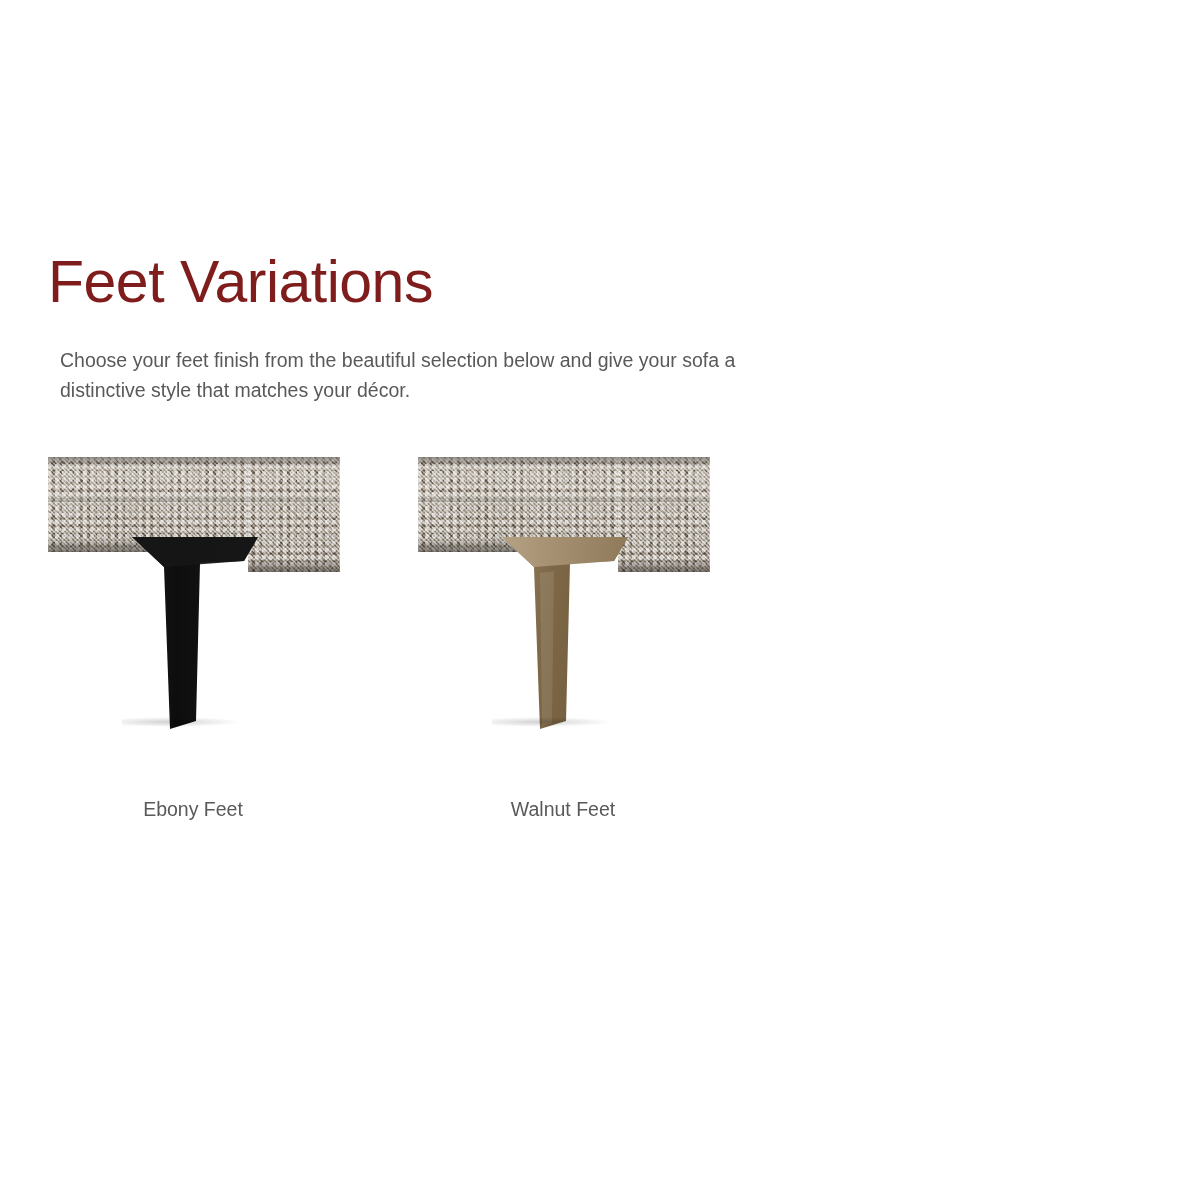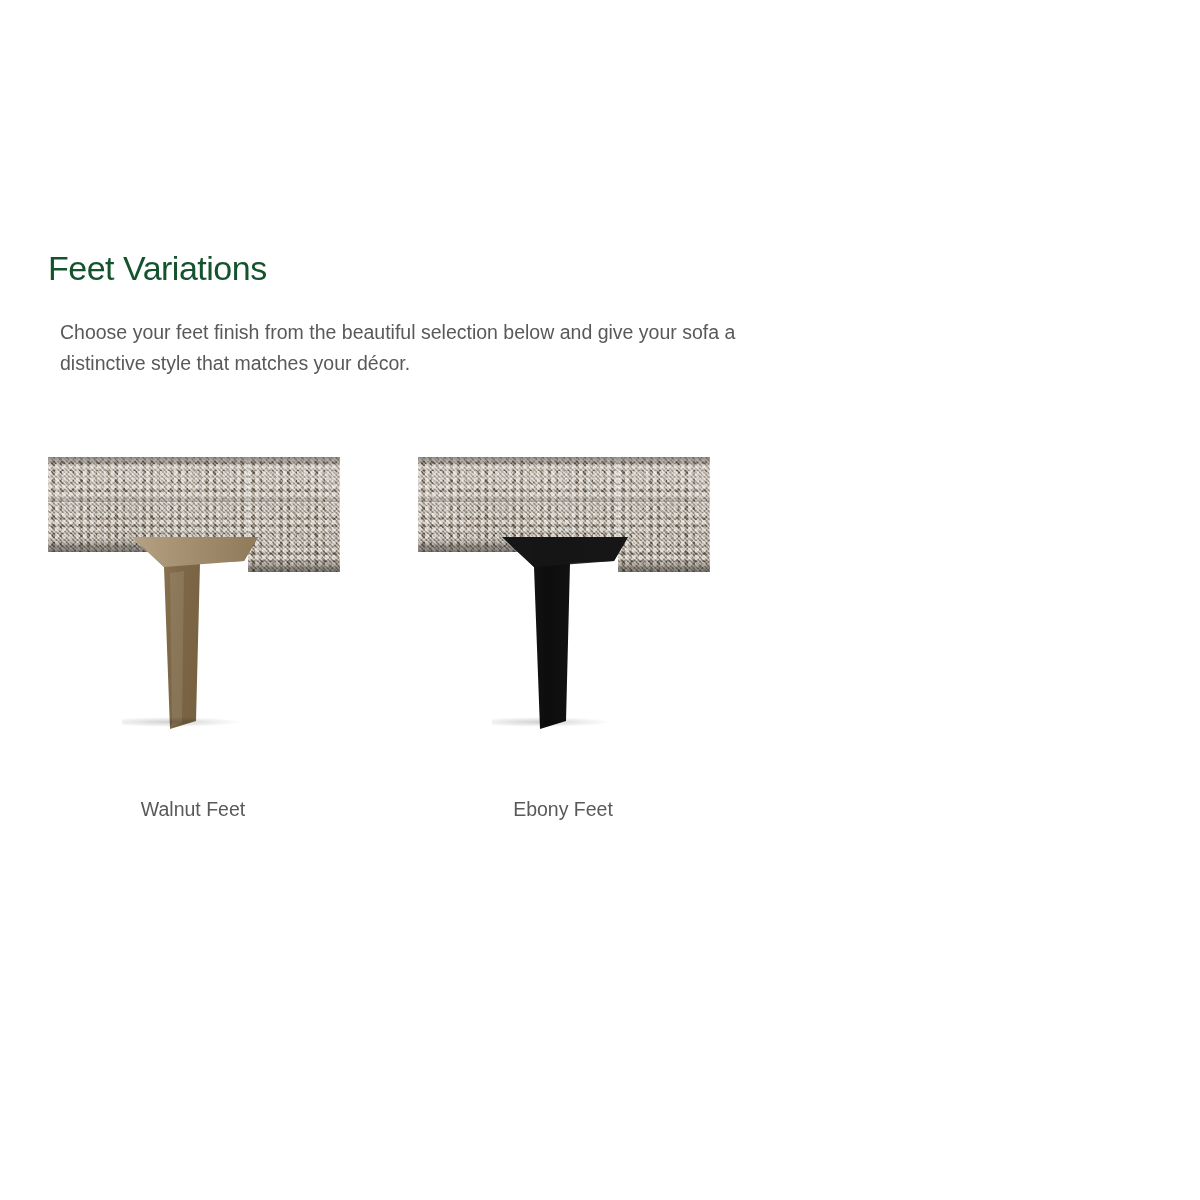--- a/index.html
+++ b/index.html
@@ -22,23 +22,23 @@
   }
 
   .content {
     position: absolute;
     left: 48px;
     top: 250px;
     width: 1100px;
   }
 
   .heading {
-    font-size: 34px;
+    font-size: 59px;
     font-weight: 400;
-    color: #14532d;
+    color: #7f1d1d;
     letter-spacing: -0.5px;
     line-height: 1.1;
     margin: 0 0 30px 0;
     font-family: "Liberation Sans", sans-serif;
   }
 
   .subtext {
     font-size: 19.5px;
     color: #58595B;
     line-height: 1.55;
@@ -167,20 +167,60 @@
 <body>
 
 <div class="page">
 
   <div class="content">
     <h1 class="heading">Feet Variations</h1>
     <p class="subtext">Choose your feet finish from the beautiful selection below and give your sofa a distinctive style that matches your décor.</p>
   </div>
 
   <div class="swatch-row">
+
+    <div class="swatch">
+      <div class="photo">
+        <div class="sofa">
+
+          <div class="fabric">
+            <div class="fabric-base"></div>
+            <div class="fabric-tex"></div>
+            <div class="fabric-shadow-top"></div>
+            <div class="seam seam-a"></div>
+            <div class="fabric-bottom-edge"></div>
+          </div>
+
+          <div class="fabric fabric-right">
+            <div class="fabric-base"></div>
+            <div class="fabric-tex"></div>
+            <div class="fabric-shadow-top"></div>
+            <div class="seam seam-a"></div>
+            <div class="fabric-bottom-edge"></div>
+          </div>
+
+          <div class="foot">
+            <svg width="140" height="200" viewBox="0 0 140 200">
+              <defs>
+                <linearGradient id="ebonyGrad" x1="0" y1="0" x2="1" y2="0">
+                  <stop offset="0%" stop-color="#202020"></stop>
+                  <stop offset="35%" stop-color="#0d0d0d"></stop>
+                  <stop offset="100%" stop-color="#1b1b1b"></stop>
+                </linearGradient>
+              </defs>
+              <path d="M6,4 L132,4 L118,28 L74,30 L70,188 L44,196 L38,34 Z" fill="url(#ebonyGrad)"></path>
+              <path d="M6,4 L132,4 L118,28 L38,34 Z" fill="#161616" opacity="0.9"></path>
+            </svg>
+          </div>
+
+          <div class="ground"></div>
+        </div>
+      </div>
+      <div class="caption">Ebony Feet</div>
+    </div>
 
     <div class="swatch">
       <div class="photo">
         <div class="sofa">
 
           <div class="fabric">
             <div class="fabric-base"></div>
             <div class="fabric-tex"></div>
             <div class="fabric-shadow-top"></div>
             <div class="seam seam-a"></div>
@@ -213,54 +253,14 @@
               <path d="M44,40 L58,38 L56,190 L46,193 Z" fill="#ffffff" opacity="0.10"></path>
             </svg>
           </div>
 
           <div class="ground"></div>
         </div>
       </div>
       <div class="caption walnut">Walnut Feet</div>
     </div>
 
-    <div class="swatch">
-      <div class="photo">
-        <div class="sofa">
-
-          <div class="fabric">
-            <div class="fabric-base"></div>
-            <div class="fabric-tex"></div>
-            <div class="fabric-shadow-top"></div>
-            <div class="seam seam-a"></div>
-            <div class="fabric-bottom-edge"></div>
-          </div>
-
-          <div class="fabric fabric-right">
-            <div class="fabric-base"></div>
-            <div class="fabric-tex"></div>
-            <div class="fabric-shadow-top"></div>
-            <div class="seam seam-a"></div>
-            <div class="fabric-bottom-edge"></div>
-          </div>
-
-          <div class="foot">
-            <svg width="140" height="200" viewBox="0 0 140 200">
-              <defs>
-                <linearGradient id="ebonyGrad" x1="0" y1="0" x2="1" y2="0">
-                  <stop offset="0%" stop-color="#202020"></stop>
-                  <stop offset="35%" stop-color="#0d0d0d"></stop>
-                  <stop offset="100%" stop-color="#1b1b1b"></stop>
-                </linearGradient>
-              </defs>
-              <path d="M6,4 L132,4 L118,28 L74,30 L70,188 L44,196 L38,34 Z" fill="url(#ebonyGrad)"></path>
-              <path d="M6,4 L132,4 L118,28 L38,34 Z" fill="#161616" opacity="0.9"></path>
-            </svg>
-          </div>
-
-          <div class="ground"></div>
-        </div>
-      </div>
-      <div class="caption">Ebony Feet</div>
-    </div>
-
   </div>
 </div>
 
 </body></html>

